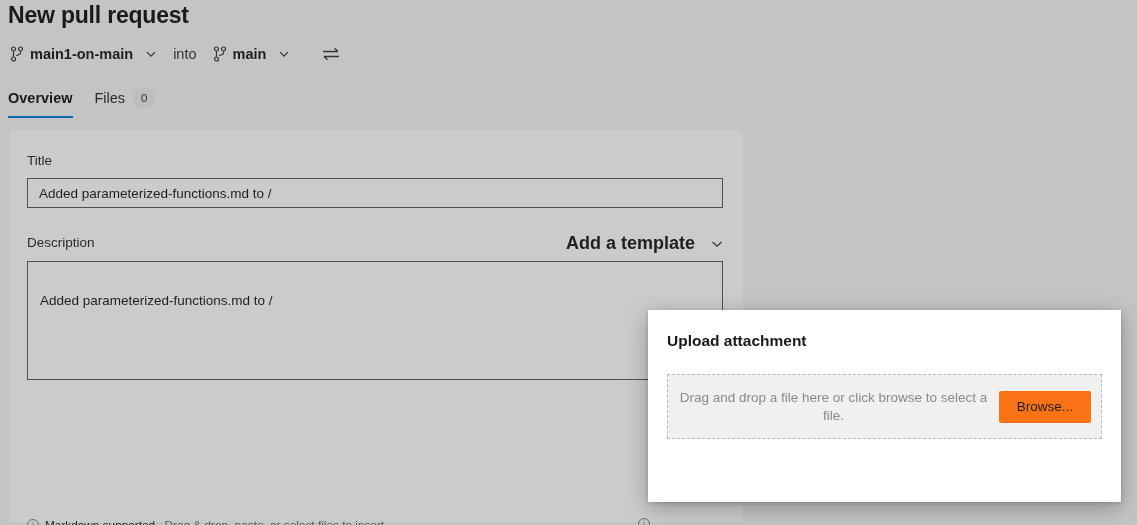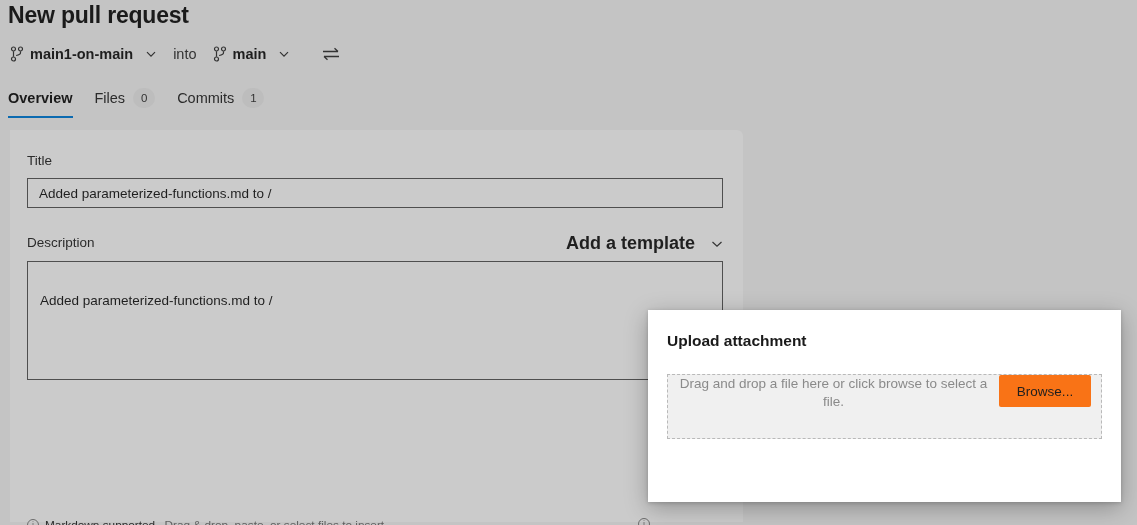--- a/index.html
+++ b/index.html
@@ -113,21 +113,21 @@
     box-shadow: 0 6px 22px rgba(0,0,0,0.28), 0 1px 4px rgba(0,0,0,0.18);
   }
   #dialog-title {
     position: absolute; left: 19px; top: 22px;
     font-size: 15.5px; font-weight: 600; color: #1a1a1a;
   }
   #dropzone {
     position: absolute; left: 19px; top: 64px;
     width: 435px; height: 65px;
     background: #f0f0f0; border: 1px dashed #b9b9b9;
-    display: flex; 
+    display: flex; align-items: center;
   }
   #dropzone-text {
     flex: 1; text-align: center; font-size: 13.5px; color: #8a8a8a;
     line-height: 18px; padding: 0 8px;
   }
   #browse-button {
     width: 92px; height: 32px; margin-right: 10px;
     background: #f97316; border: none; border-radius: 2px;
     font-family: "Liberation Sans", sans-serif;
     font-size: 13.5px; color: #1f1f1f; cursor: pointer;
@@ -193,24 +193,20 @@
 </div>
 
 <div id="tabs">
   <div class="tab active">
     <span>Overview</span>
   </div>
   <div class="tab">
     <span>Files</span>
     <span class="badge">0</span>
   </div>
-  <div class="tab">
-    <span>Commits</span>
-    <span class="badge">1</span>
-  </div>
 </div>
 
 <div id="form-card">
   <div class="field-label" id="title-label">Title</div>
   <input id="title-input" value="Added parameterized-functions.md to /" placeholder="Title" style="">
 
   <div class="field-label" id="desc-label">Description</div>
 
   <div id="template-btn">
     <span>Add a template</span>

